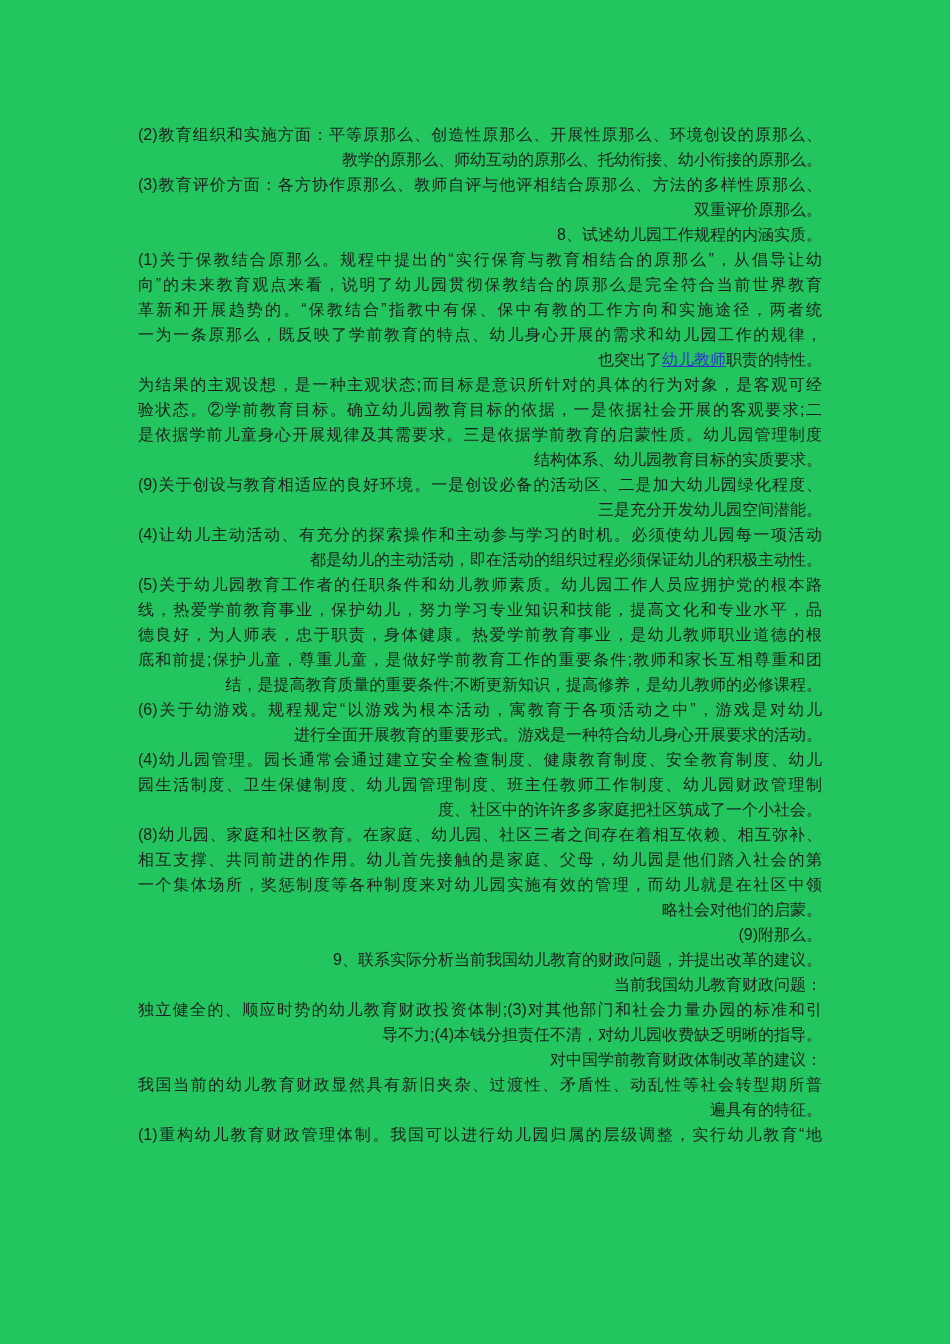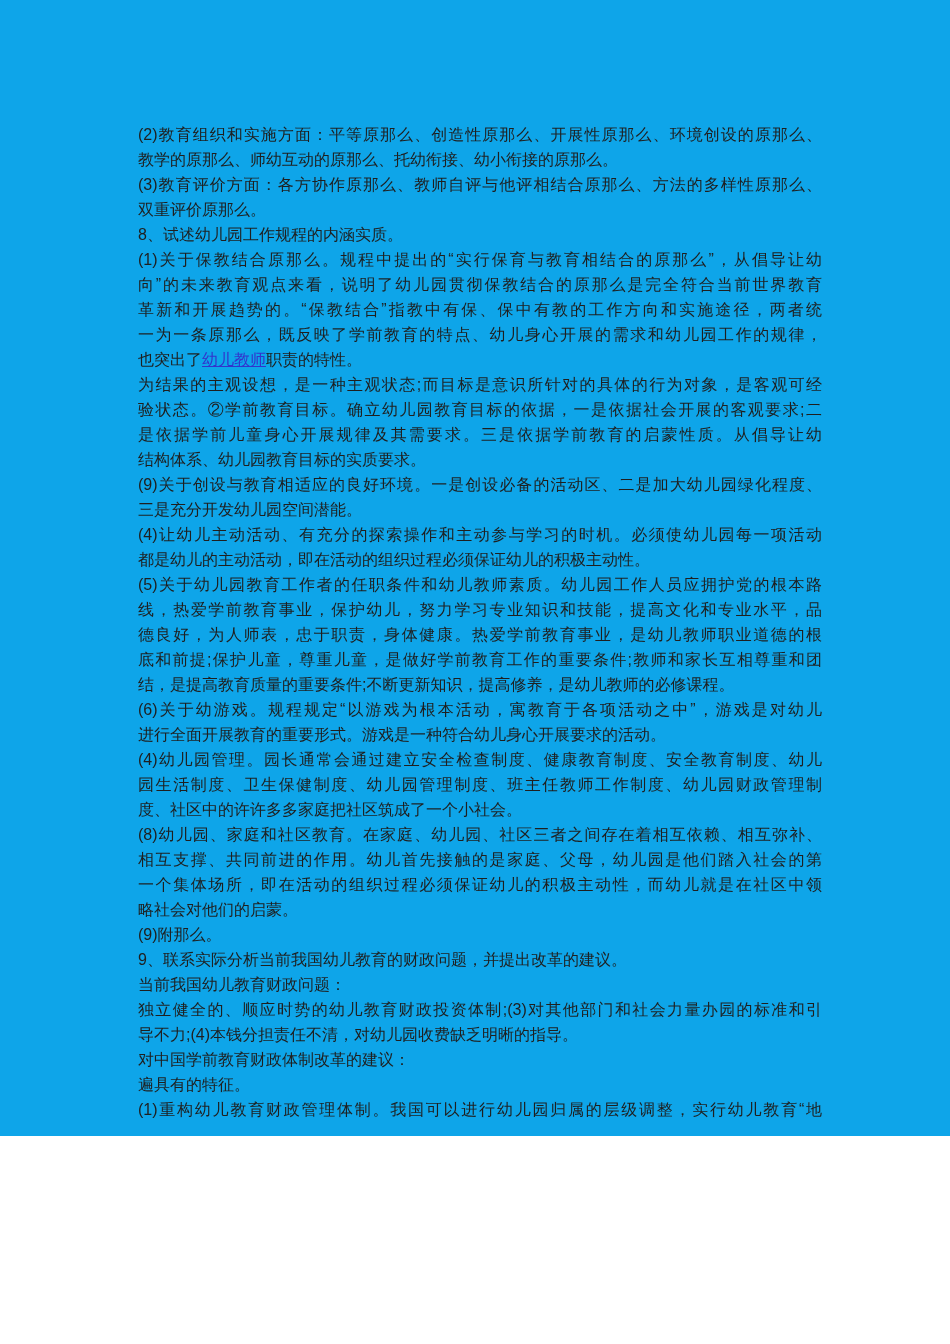--- a/index.html
+++ b/index.html
@@ -3,22 +3,22 @@
 <meta charset="utf-8">
 <style>
   html, body {
     margin: 0;
     padding: 0;
     background: #ffffff;
   }
   .page {
     position: relative;
     width: 950px;
-    height: 1136px;
-    background: #0ea5e9;
+    height: 1344px;
+    background: #22c55e;
     overflow: hidden;
     font-family: "Liberation Sans", sans-serif;
   }
   .text-block {
     position: absolute;
     left: 138px;
     top: 122px;
     width: 684px;
     font-size: 16px;
     line-height: 25px;
@@ -26,21 +26,21 @@
   }
   .line {
     height: 25px;
     overflow: hidden;
   }
   .line.j {
     text-align: justify;
     text-align-last: justify;
   }
   .line.l {
-    text-align: left;
+    text-align: right;
   }
   .link {
     color: #3333cc;
     text-decoration: underline;
     cursor: pointer;
   }
 </style>
 </head>
 <body style="background: rgb(255, 255, 255);">
 
@@ -51,42 +51,43 @@
       <div class="line j"><span>(3)教育评价方面：各方协作原那么、教师自评与他评相结合原那么、方法的多样性原那么、</span></div>
       <div class="line l"><span>双重评价原那么。</span></div>
       <div class="line l"><span>8、试述幼儿园工作规程的内涵实质。</span></div>
       <div class="line j"><span>(1)关于保教结合原那么。规程中提出的“实行保育与教育相结合的原那么”，从倡导让幼</span></div>
       <div class="line j"><span>向”的未来教育观点来看，说明了幼儿园贯彻保教结合的原那么是完全符合当前世界教育</span></div>
       <div class="line j"><span>革新和开展趋势的。“保教结合”指教中有保、保中有教的工作方向和实施途径，两者统</span></div>
       <div class="line j"><span>一为一条原那么，既反映了学前教育的特点、幼儿身心开展的需求和幼儿园工作的规律，</span></div>
       <div class="line l"><span>也突出了</span><a class="link" href="#" style="color: rgb(51, 51, 204);">幼儿教师</a><span>职责的特性。</span></div>
       <div class="line j"><span>为结果的主观设想，是一种主观状态;而目标是意识所针对的具体的行为对象，是客观可经</span></div>
       <div class="line j"><span>验状态。②学前教育目标。确立幼儿园教育目标的依据，一是依据社会开展的客观要求;二</span></div>
-      <div class="line j"><span>是依据学前儿童身心开展规律及其需要求。三是依据学前教育的启蒙性质。从倡导让幼</span></div>
+      <div class="line j"><span>是依据学前儿童身心开展规律及其需要求。三是依据学前教育的启蒙性质。幼儿园管理制度</span></div>
       <div class="line l"><span>结构体系、幼儿园教育目标的实质要求。</span></div>
       <div class="line j"><span>(9)关于创设与教育相适应的良好环境。一是创设必备的活动区、二是加大幼儿园绿化程度、</span></div>
       <div class="line l"><span>三是充分开发幼儿园空间潜能。</span></div>
       <div class="line j"><span>(4)让幼儿主动活动、有充分的探索操作和主动参与学习的时机。必须使幼儿园每一项活动</span></div>
       <div class="line l"><span>都是幼儿的主动活动，即在活动的组织过程必须保证幼儿的积极主动性。</span></div>
       <div class="line j"><span>(5)关于幼儿园教育工作者的任职条件和幼儿教师素质。幼儿园工作人员应拥护党的根本路</span></div>
       <div class="line j"><span>线，热爱学前教育事业，保护幼儿，努力学习专业知识和技能，提高文化和专业水平，品</span></div>
       <div class="line j"><span>德良好，为人师表，忠于职责，身体健康。热爱学前教育事业，是幼儿教师职业道德的根</span></div>
       <div class="line j"><span>底和前提;保护儿童，尊重儿童，是做好学前教育工作的重要条件;教师和家长互相尊重和团</span></div>
       <div class="line l"><span>结，是提高教育质量的重要条件;不断更新知识，提高修养，是幼儿教师的必修课程。</span></div>
       <div class="line j"><span>(6)关于幼游戏。规程规定“以游戏为根本活动，寓教育于各项活动之中”，游戏是对幼儿</span></div>
       <div class="line l"><span>进行全面开展教育的重要形式。游戏是一种符合幼儿身心开展要求的活动。</span></div>
       <div class="line j"><span>(4)幼儿园管理。园长通常会通过建立安全检查制度、健康教育制度、安全教育制度、幼儿</span></div>
       <div class="line j"><span>园生活制度、卫生保健制度、幼儿园管理制度、班主任教师工作制度、幼儿园财政管理制</span></div>
       <div class="line l"><span>度、社区中的许许多多家庭把社区筑成了一个小社会。</span></div>
       <div class="line j"><span>(8)幼儿园、家庭和社区教育。在家庭、幼儿园、社区三者之间存在着相互依赖、相互弥补、</span></div>
       <div class="line j"><span>相互支撑、共同前进的作用。幼儿首先接触的是家庭、父母，幼儿园是他们踏入社会的第</span></div>
-      <div class="line j"><span>一个集体场所，即在活动的组织过程必须保证幼儿的积极主动性，而幼儿就是在社区中领</span></div>
+      <div class="line j"><span>一个集体场所，奖惩制度等各种制度来对幼儿园实施有效的管理，而幼儿就是在社区中领</span></div>
       <div class="line l"><span>略社会对他们的启蒙。</span></div>
       <div class="line l"><span>(9)附那么。</span></div>
       <div class="line l"><span>9、联系实际分析当前我国幼儿教育的财政问题，并提出改革的建议。</span></div>
       <div class="line l"><span>当前我国幼儿教育财政问题：</span></div>
       <div class="line j"><span>独立健全的、顺应时势的幼儿教育财政投资体制;(3)对其他部门和社会力量办园的标准和引</span></div>
       <div class="line l"><span>导不力;(4)本钱分担责任不清，对幼儿园收费缺乏明晰的指导。</span></div>
       <div class="line l"><span>对中国学前教育财政体制改革的建议：</span></div>
+      <div class="line j"><span>我国当前的幼儿教育财政显然具有新旧夹杂、过渡性、矛盾性、动乱性等社会转型期所普</span></div>
       <div class="line l"><span>遍具有的特征。</span></div>
       <div class="line j"><span>(1)重构幼儿教育财政管理体制。我国可以进行幼儿园归属的层级调整，实行幼儿教育“地</span></div>
     </div>
 </div>
 
 </body></html>

